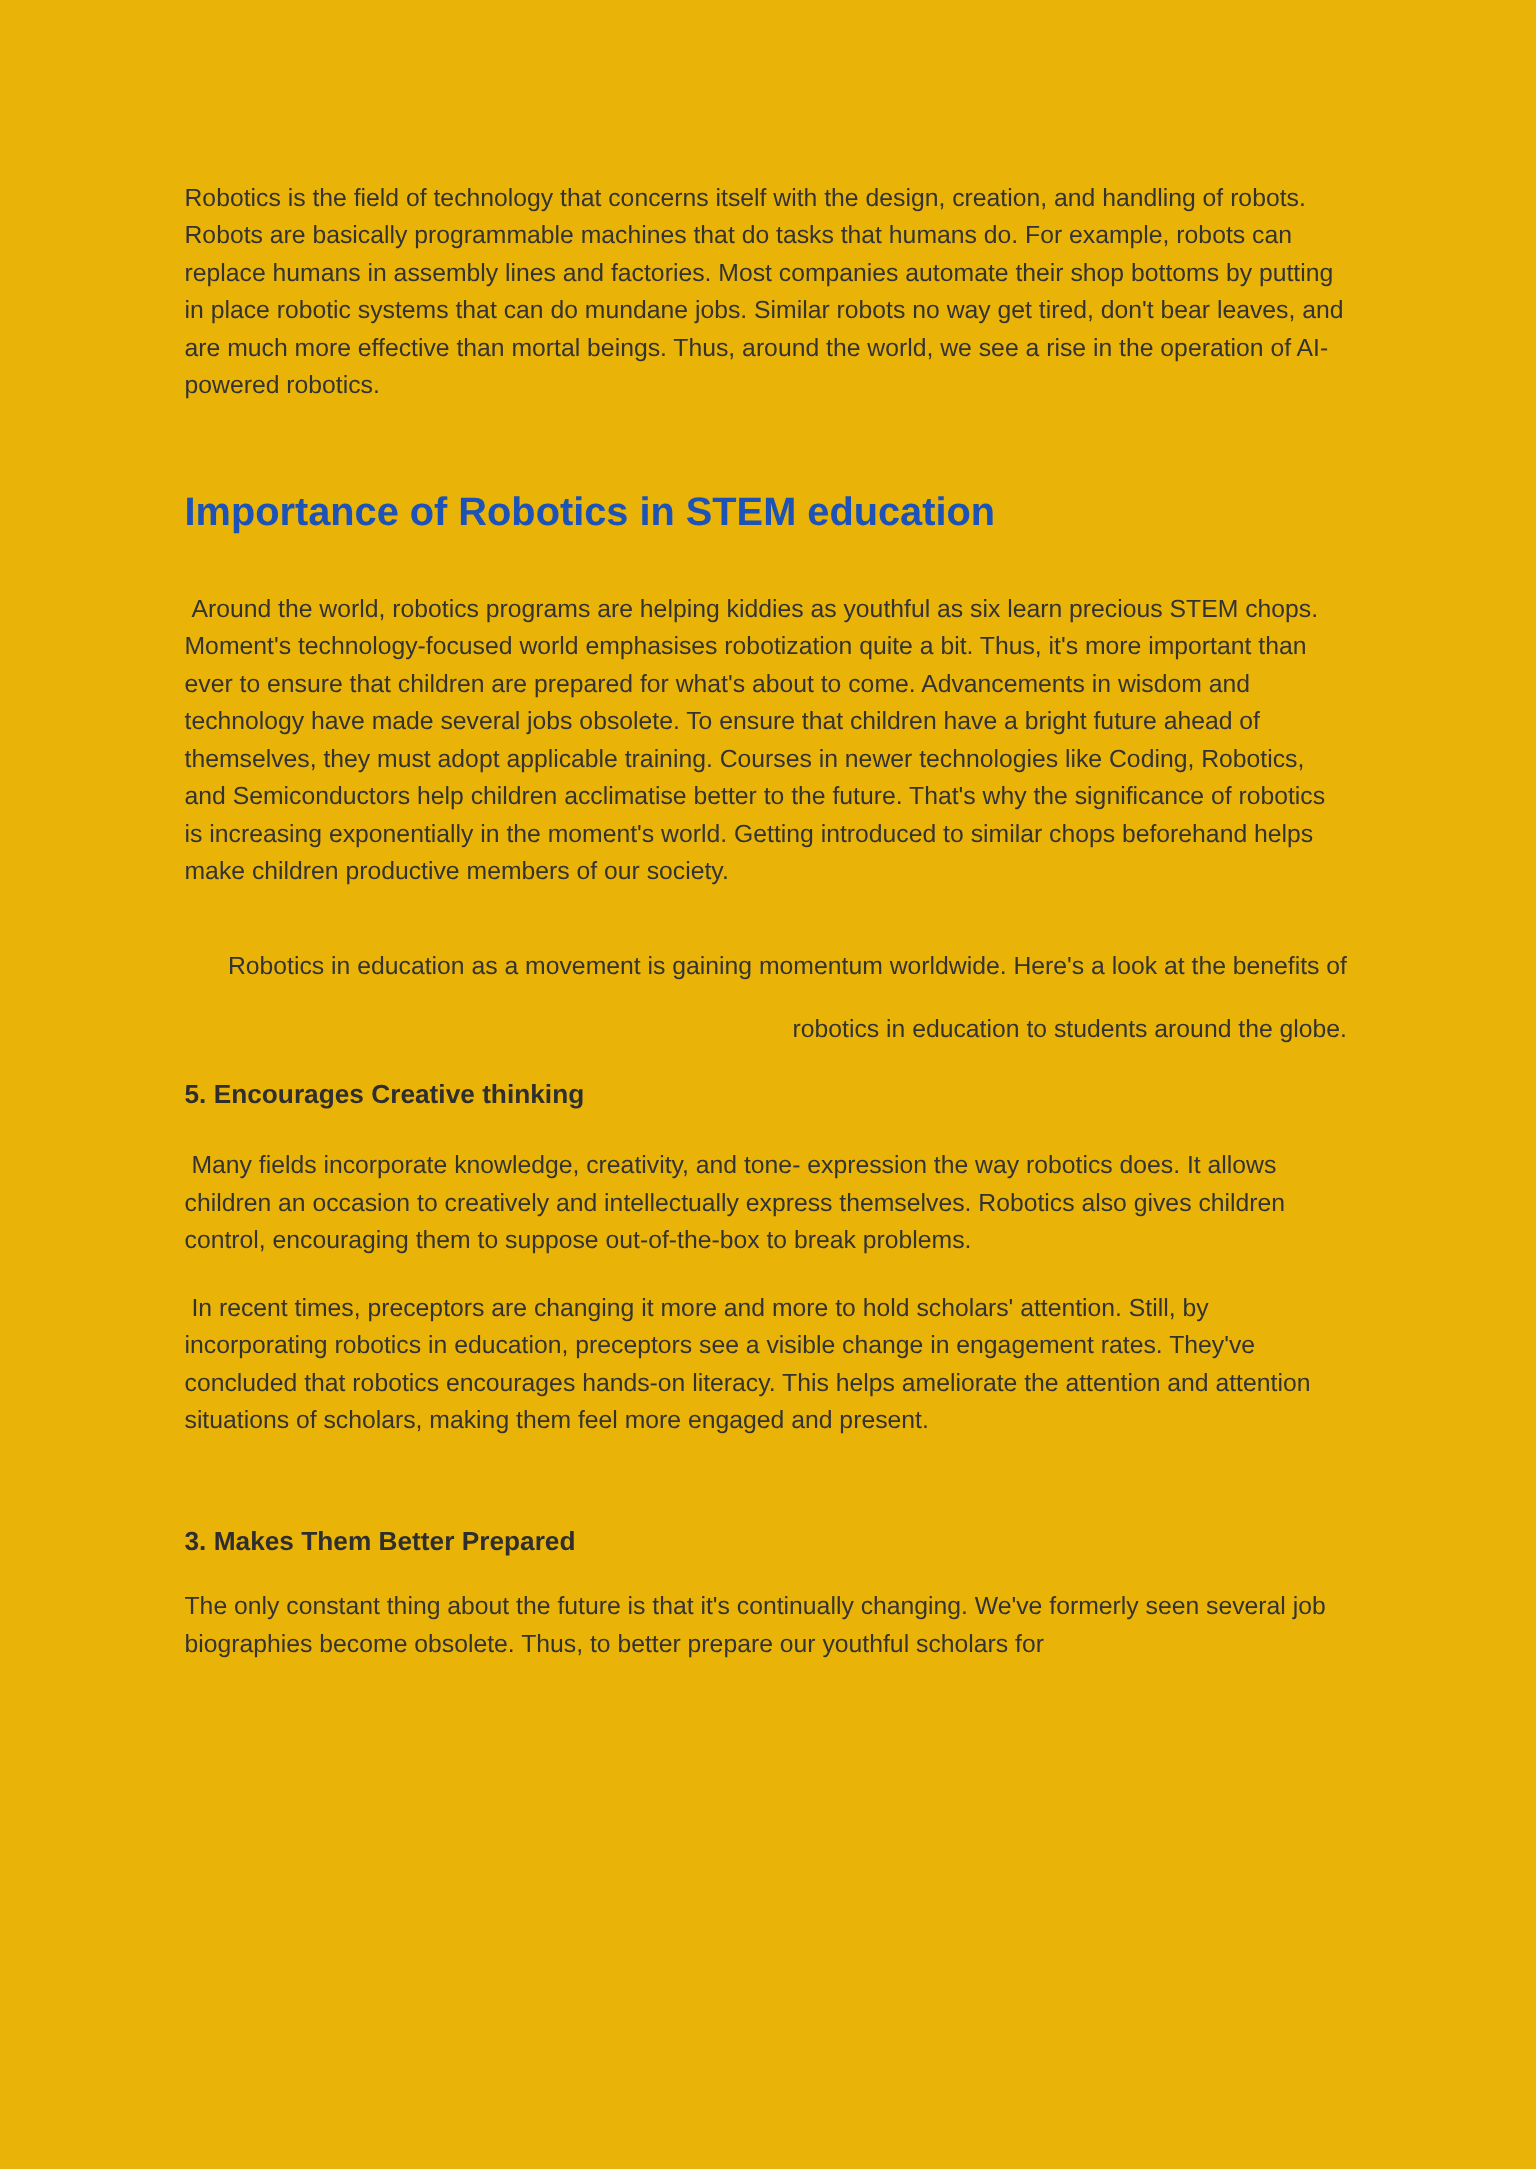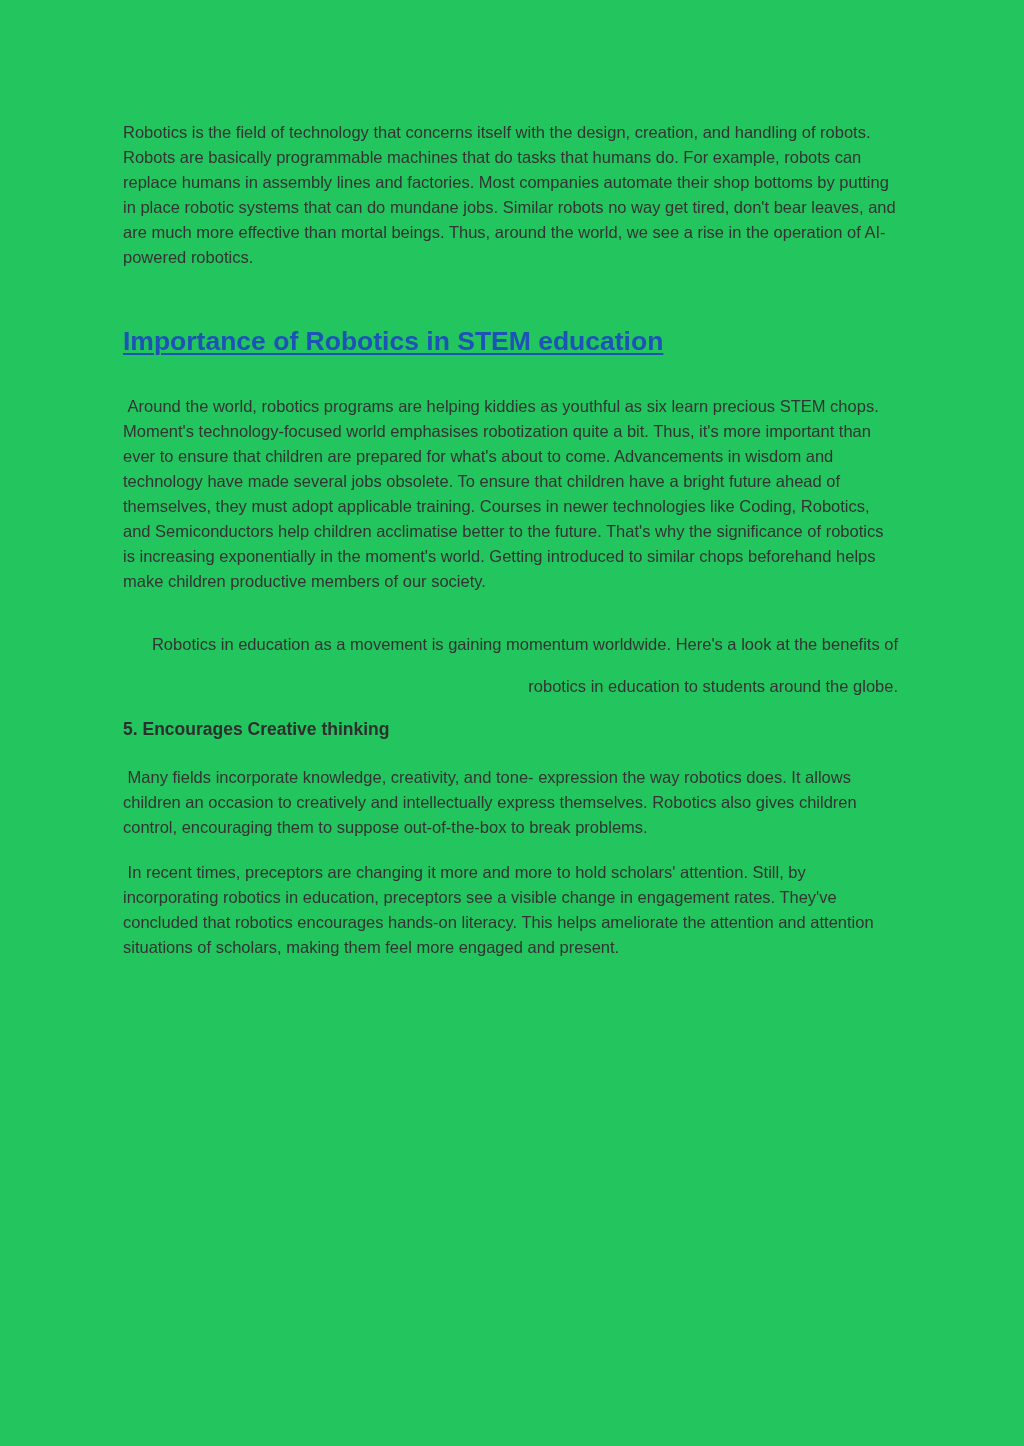--- a/index.html
+++ b/index.html
@@ -4,21 +4,21 @@
 <style>
   html, body {
     margin: 0;
     padding: 0;
     background: #ffffff;
   }
   .page {
     position: relative;
     width: 1024px;
     height: 1446px;
-    background: #22c55e;
+    background: #eab308;
     overflow: hidden;
     font-family: "Liberation Sans", sans-serif;
   }
   .doc-content {
     box-sizing: border-box;
     width: 1024px;
     padding: 120px 126px 0 123px;
   }
   .body-para {
     margin: 0;
@@ -29,21 +29,20 @@
   }
   .body-para.wide-spacing {
     line-height: 42px;
   }
   .section-heading {
     margin: 0;
     font-size: 26.5px;
     line-height: 35px;
     font-weight: 700;
     color: #1d53b6;
-    text-decoration: underline;
     text-decoration-thickness: 2px;
     text-underline-offset: 3px;
     cursor: pointer;
   }
   .sub-heading {
     margin: 0;
     font-size: 17.5px;
     line-height: 24px;
     font-weight: 700;
     color: #2e2e2e;
@@ -75,16 +74,18 @@
 
     <p class="body-para wide-spacing m-p3">Robotics in education as a movement is gaining momentum worldwide. Here's a look at the benefits of robotics in education to students around the globe.</p>
 
     <h3 class="sub-heading m-s1">5. Encourages Creative thinking</h3>
 
     <p class="body-para m-p4"> Many fields incorporate knowledge, creativity, and tone- expression the way robotics does. It allows children an occasion to creatively and intellectually express themselves. Robotics also gives children control, encouraging them to suppose out-of-the-box to break problems.</p>
 
 
     <p class="body-para m-p5"> In recent times, preceptors are changing it more and more to hold scholars' attention. Still, by incorporating robotics in education, preceptors see a visible change in engagement rates. They've concluded that robotics encourages hands-on literacy. This helps ameliorate the attention and attention situations of scholars, making them feel more engaged and present.</p>
 
+    <h3 class="sub-heading m-s3">3. Makes Them Better Prepared</h3>
 
+    <p class="body-para m-p6">The only constant thing about the future is that it's continually changing. We've formerly seen several job biographies become obsolete. Thus, to better prepare our youthful scholars for</p>
 
   </div>
 </div>
 
 </body></html>

